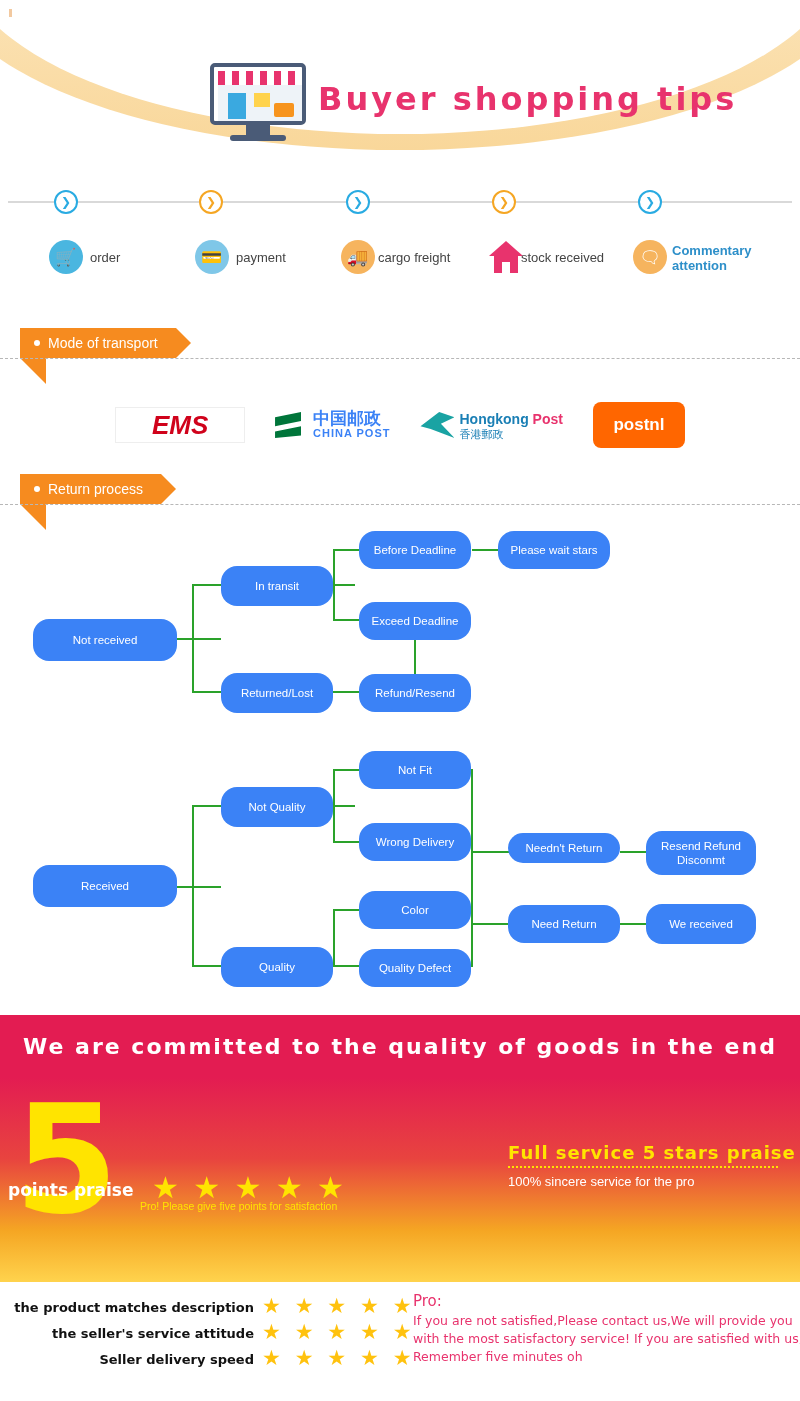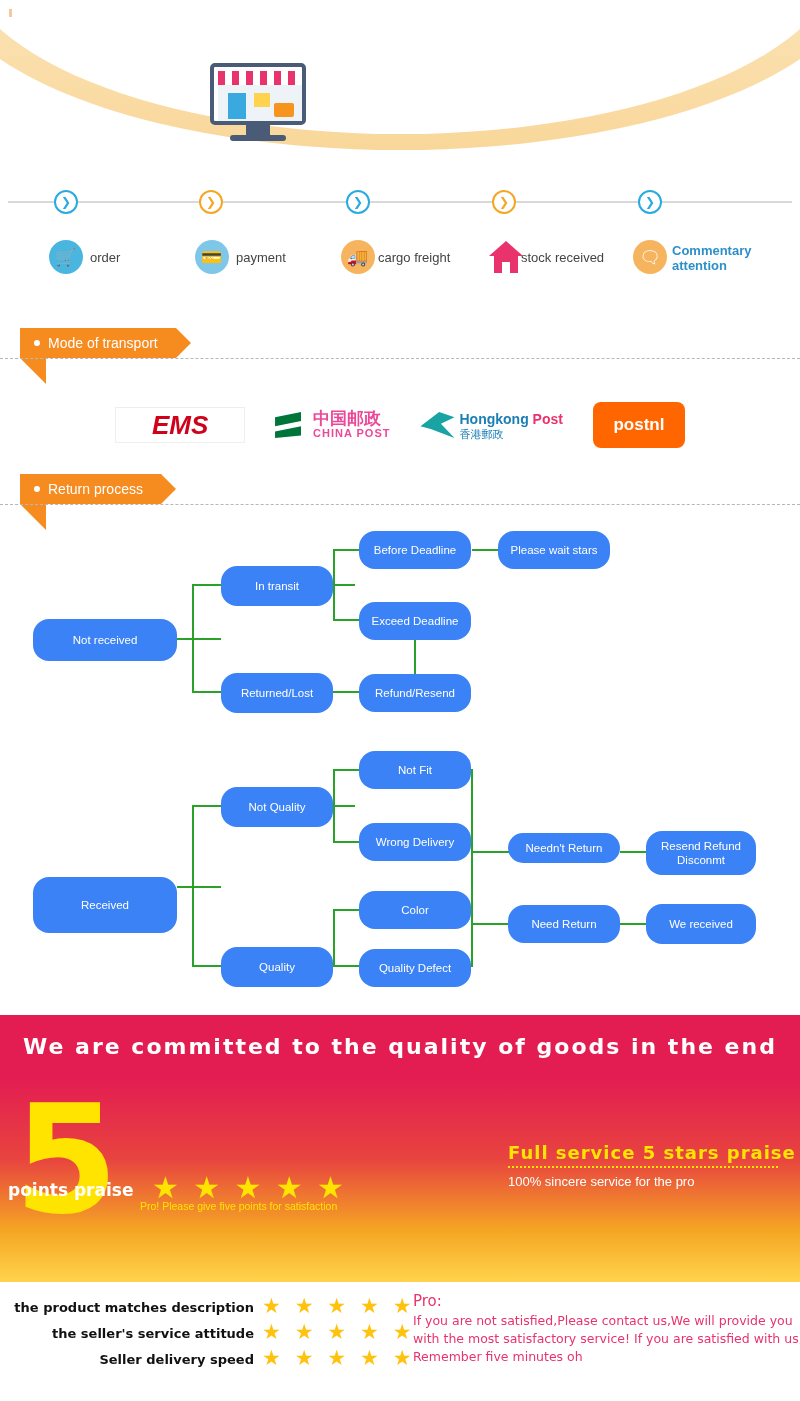--- a/index.html
+++ b/index.html
@@ -153,21 +153,21 @@
     width:140px;height:34px;background:#ffcc00;border-radius:3px;
     color:#d40511;font-weight:bold;font-size:24px;font-style:italic;
     display:flex;align-items:center;justify-content:center;letter-spacing:1px;
   }
   .ems {
     width:130px;height:36px;background:#ffffff;border:1px solid #eee;
     display:flex;align-items:center;justify-content:center;
     color:#d0021b;font-weight:bold;font-size:26px;font-style:italic;
   }
   .chinapost {
-    display:flex;align-items:center;gap:12px;color:#ec4899;font-weight:bold;
+    display:flex;align-items:center;gap:12px;color:#3b82f6;font-weight:bold;
   }
   .cp-mark { width:26px;height:26px;background:#00753a;
     clip-path: polygon(0 20%,100% 0,100% 35%,0 55%,0 75%,100% 55%,100% 90%,0 100%); }
   .cp-txt { line-height:1.05; font-size:17px; }
   .cp-txt small { display:block; font-size:11px; letter-spacing:1px; }
   .hkpost { display:flex; align-items:center; gap:5px; }
   .hk-bird { width:34px;height:26px;background:#1aa3a3;
     clip-path: polygon(0 55%,55% 0,100% 20%,60% 45%,100% 100%,30% 65%); }
   .hk-txt { line-height:1.1; }
   .hk-txt b { color:#1a7fb5; font-size:14px; }
@@ -280,20 +280,21 @@
     <div class="screen">
       <div class="awning"></div>
       <div class="shopfront"></div>
       <div class="door"></div>
       <div class="win"></div>
       <div class="cart"></div>
     </div>
     <div class="stand"></div>
     <div class="base"></div>
   </div>
+  <div class="header-title">Buyer  shopping  tips</div>
 </div>
 
 <div class="steps"></div>
 <div class="steps-line"></div>
 
 <div class="step-dot" style="left:54px; top:190px;">❯</div>
 <div class="step-dot amber" style="left:199px; top:190px;">❯</div>
 <div class="step-dot" style="left:346px; top:190px;">❯</div>
 <div class="step-dot amber" style="left:492px; top:190px;">❯</div>
 <div class="step-dot" style="left:638px; top:190px;">❯</div>
@@ -397,21 +398,21 @@
   <div class="ln" style="left:333px; top:404px; width:26px; height:2px;"></div>
   <div class="ln" style="left:333px; top:460px; width:26px; height:2px;"></div>
 
   <div class="ln" style="left:471px; top:264px; width:2px; height:198px;"></div>
   <div class="ln" style="left:471px; top:346px; width:40px; height:2px;"></div>
   <div class="ln" style="left:471px; top:418px; width:40px; height:2px;"></div>
 
   <div class="ln" style="left:620px; top:346px; width:26px; height:2px;"></div>
   <div class="ln" style="left:620px; top:418px; width:26px; height:2px;"></div>
 
-  <div class="node" style="left:33px; top:360px; width:144px; height:56px;margin-top:12px;">Received</div>
+  <div class="node" style="left:33px; top:360px; width:144px; height:42px;">Received</div>
   <div class="node" style="left:221px; top:282px; width:112px; height:40px;">Not Quality</div>
   <div class="node" style="left:221px; top:442px; width:112px; height:40px;">Quality</div>
   <div class="node" style="left:359px; top:246px; width:112px; height:38px;">Not Fit</div>
   <div class="node" style="left:359px; top:318px; width:112px; height:38px;">Wrong Delivery</div>
   <div class="node" style="left:359px; top:386px; width:112px; height:38px;">Color</div>
   <div class="node" style="left:359px; top:444px; width:112px; height:38px;">Quality Defect</div>
   <div class="node" style="left:508px; top:328px; width:112px; height:30px;">Needn't Return</div>
   <div class="node" style="left:508px; top:400px; width:112px; height:38px;">Need Return</div>
   <div class="node" style="left:646px; top:326px; width:110px; height:44px;">Resend Refund Disconmt</div>
   <div class="node" style="left:646px; top:399px; width:110px; height:40px;">We received</div>

